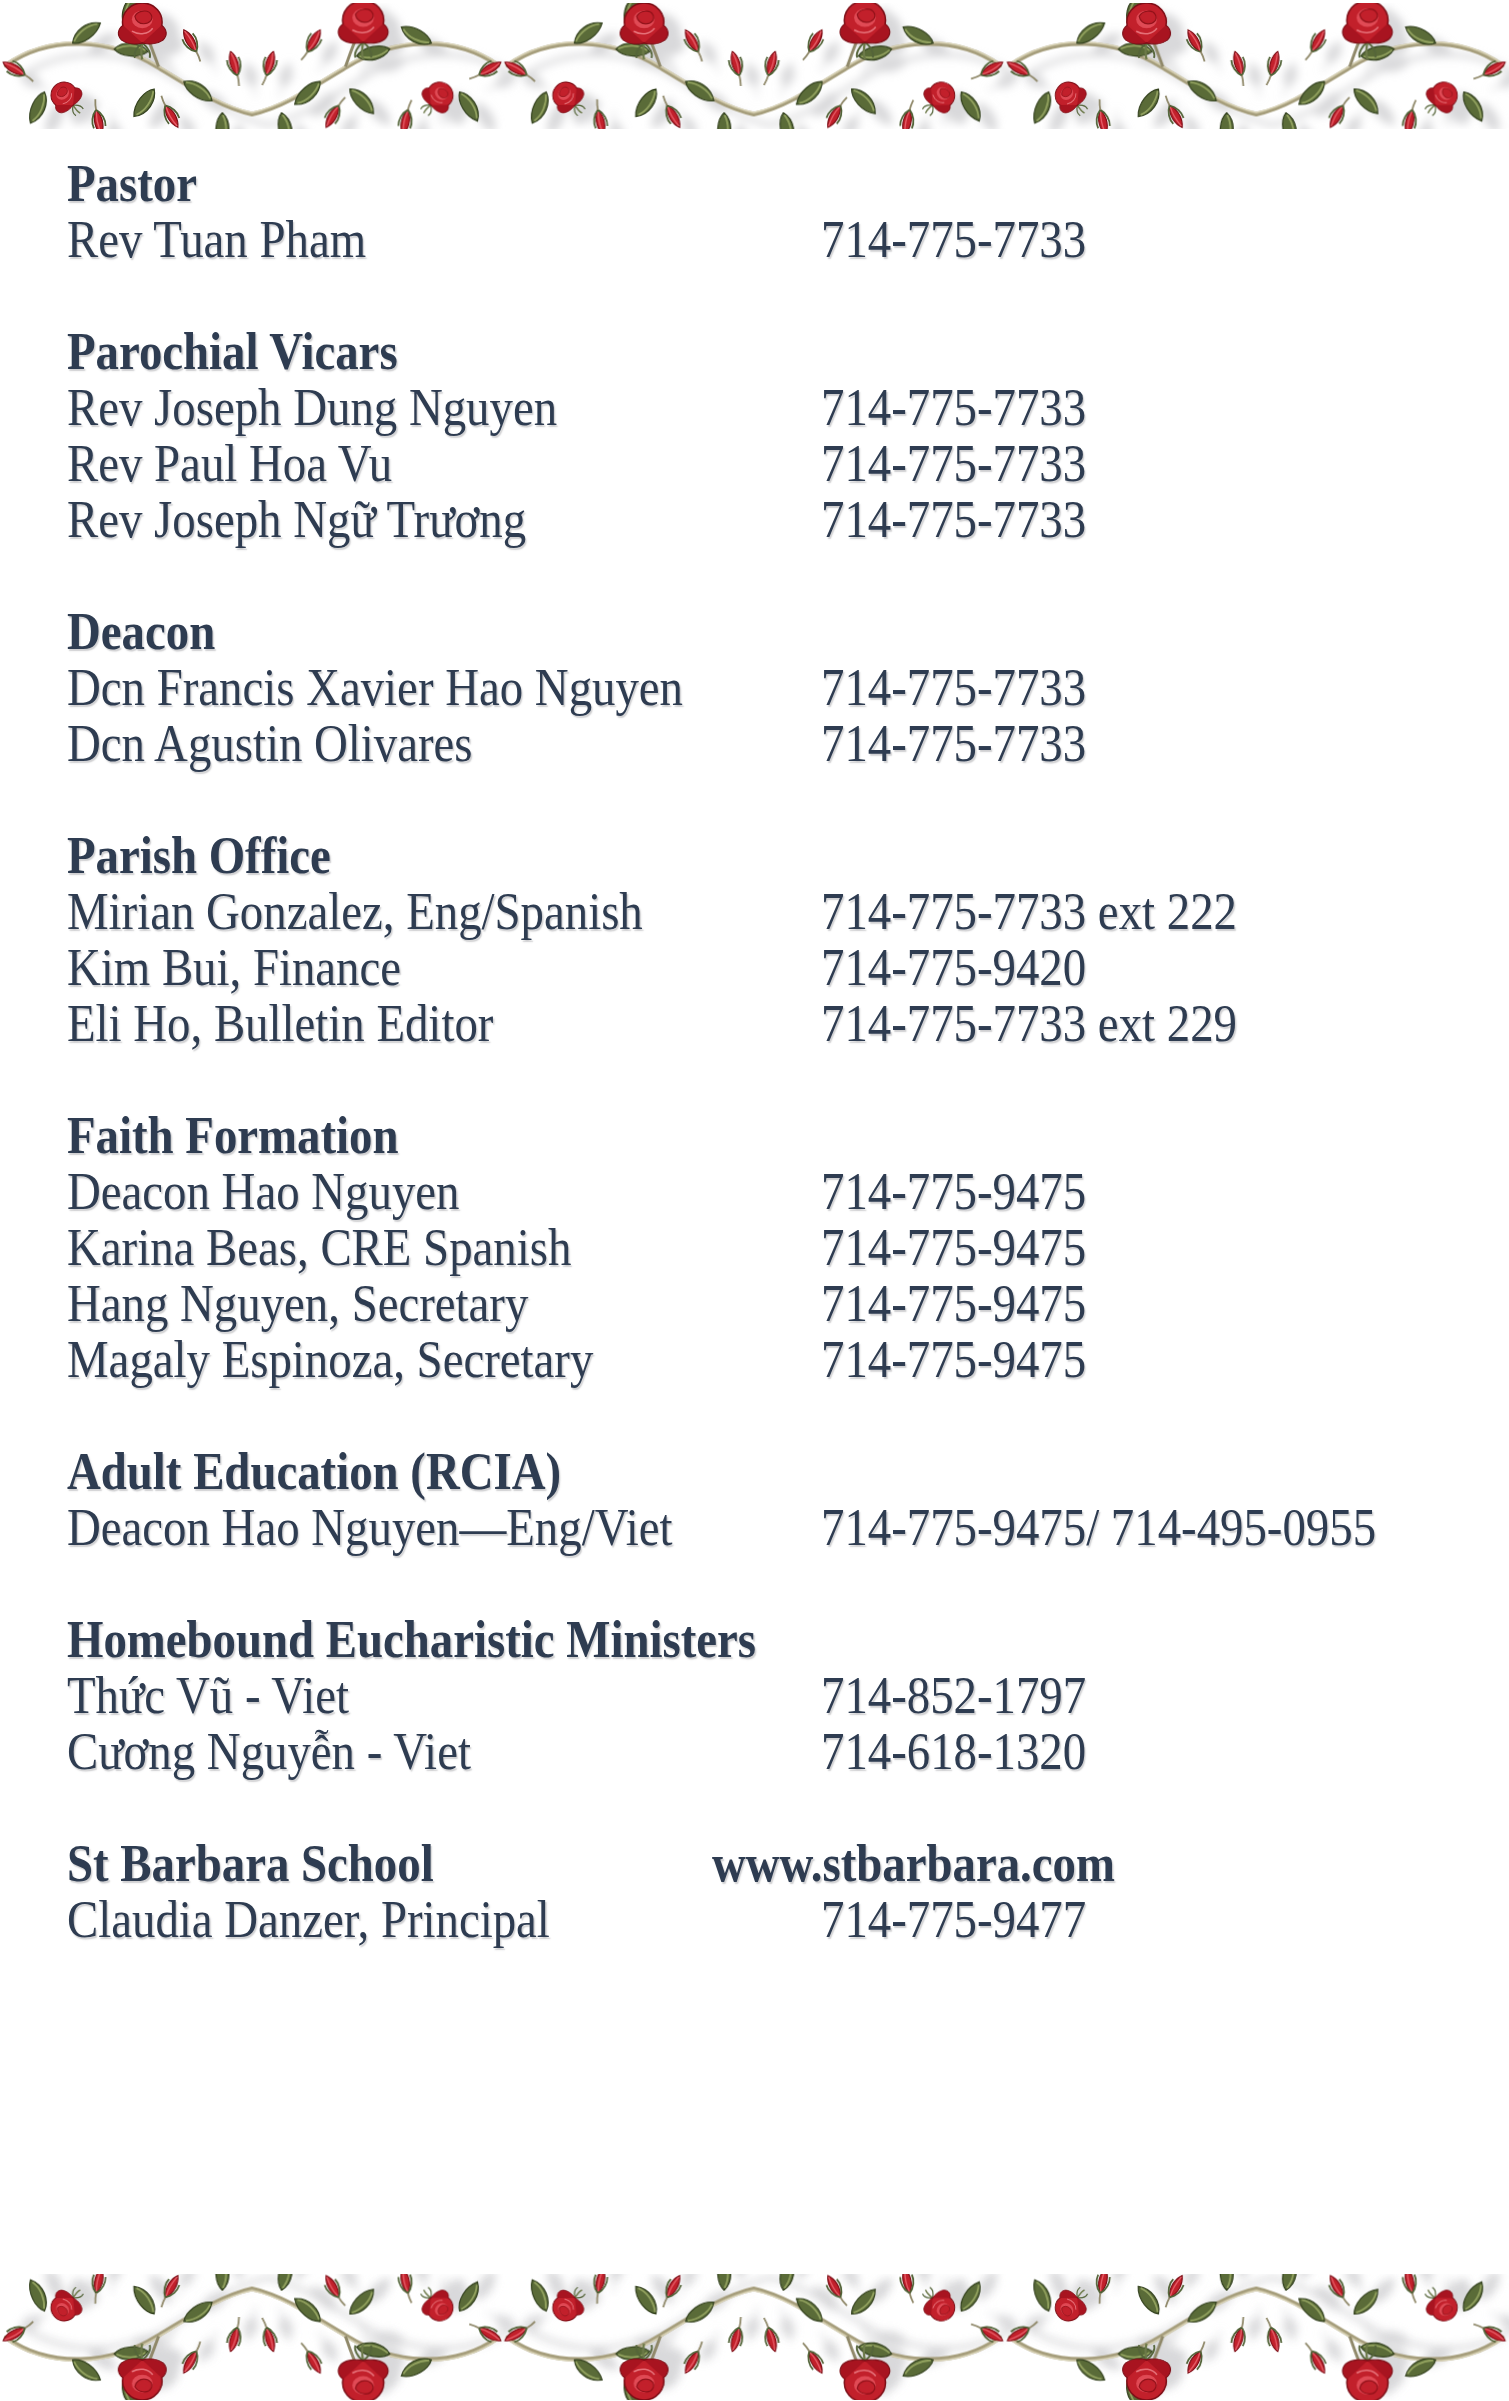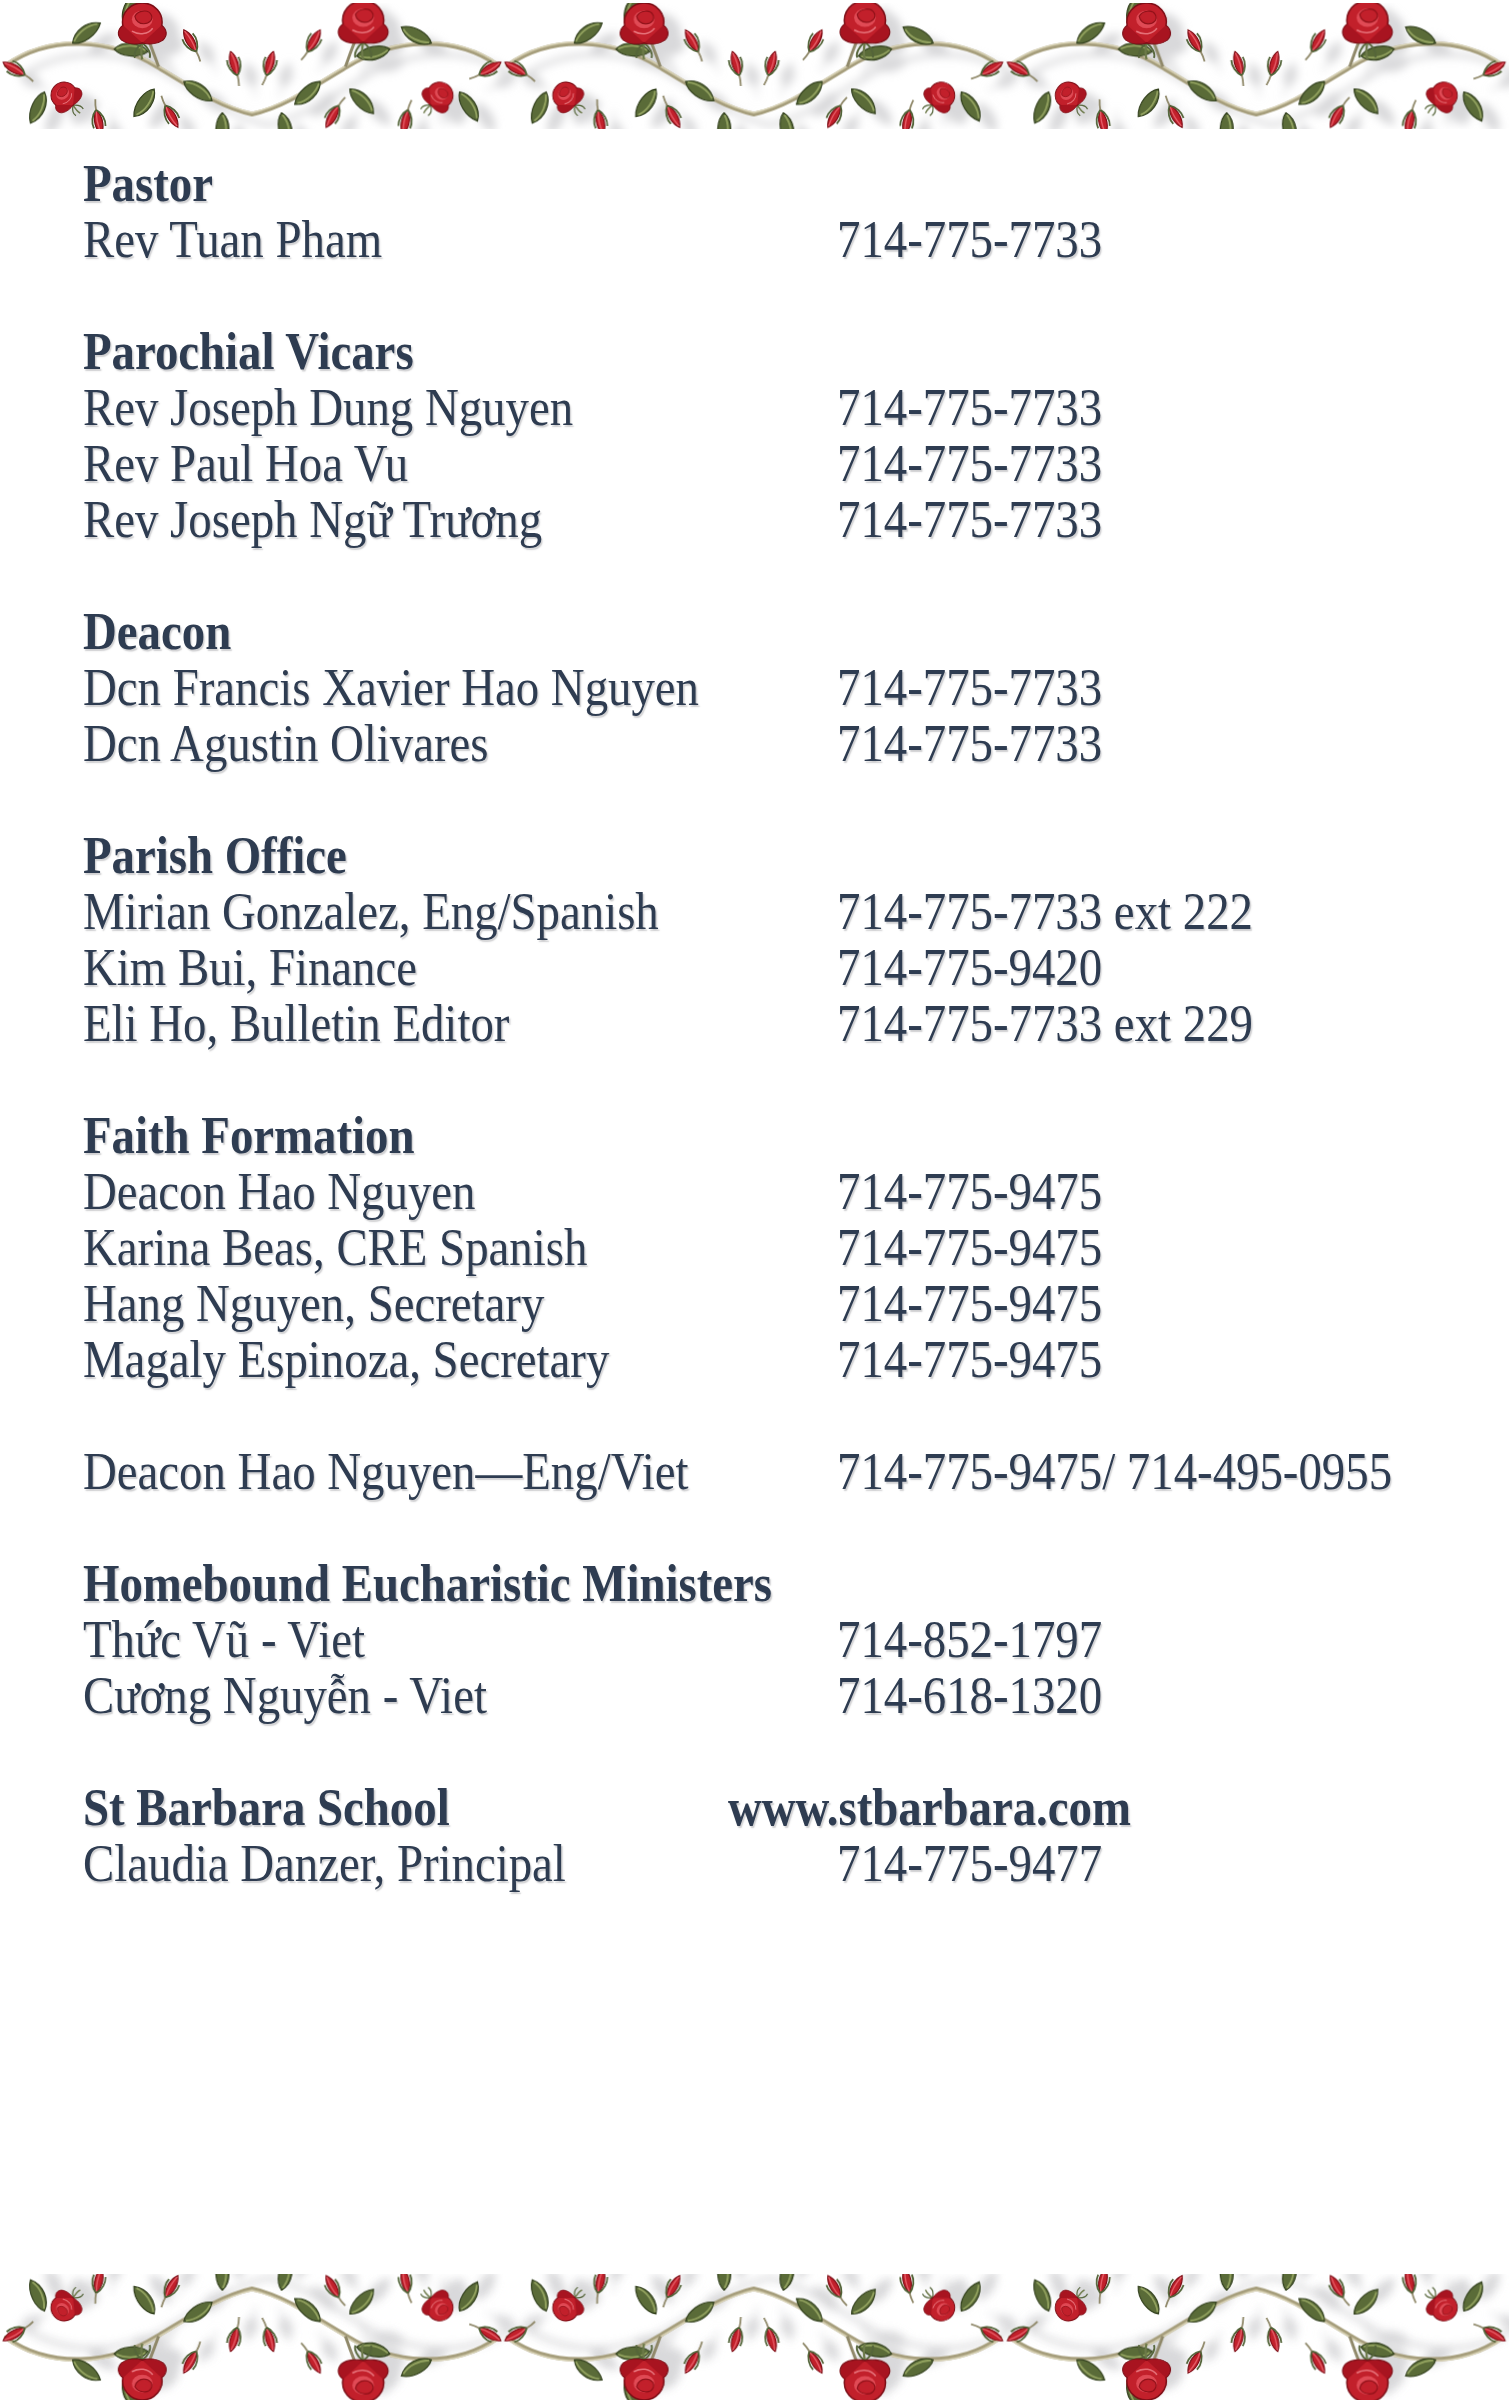--- a/index.html
+++ b/index.html
@@ -5,21 +5,21 @@
   html,body{margin:0;padding:0;}
   body{
     width:1509px;height:2401px;position:relative;overflow:hidden;
     background:#ffffff;
     font-family:"Liberation Serif","DejaVu Serif",serif;
   }
   .border{position:absolute;left:0;width:1509px;height:126px;}
   .border.top{top:3px;}
   .border.bottom{top:2274px;}
   .doc{position:absolute;top:156px;left:0;width:1509px;}
-  .line{position:relative;height:56px;line-height:56px;white-space:pre;margin-left:16px;}
+  .line{position:relative;height:56px;line-height:56px;white-space:pre;}
   .txt{
     display:inline-block;
     transform:scaleX(0.9);transform-origin:0 50%;
     font-size:52px;color:#2e3c51;
     text-shadow:1.5px 2.2px 1.5px rgba(115,115,120,0.35);
     white-space:pre;
   }
   .name{margin-left:67px;}
   .name.indent{margin-left:98px;}
   .phone{position:absolute;left:821px;top:0;}
@@ -117,20 +117,21 @@
     <div class="line"><span class="txt name">Mirian Gonzalez, Eng/Spanish</span><span class="txt phone">714-775-7733 ext 222</span></div>
     <div class="line"><span class="txt name">Kim Bui, Finance</span><span class="txt phone">714-775-9420</span></div>
     <div class="line"><span class="txt name">Eli Ho, Bulletin Editor</span><span class="txt phone">714-775-7733 ext 229</span></div>
     <div class="line blank"></div>
     <div class="line"><span class="txt heading name">Faith Formation</span></div>
     <div class="line"><span class="txt name">Deacon Hao Nguyen</span><span class="txt phone">714-775-9475</span></div>
     <div class="line"><span class="txt name">Karina Beas, CRE Spanish</span><span class="txt phone">714-775-9475</span></div>
     <div class="line"><span class="txt name">Hang Nguyen, Secretary</span><span class="txt phone">714-775-9475</span></div>
     <div class="line"><span class="txt name">Magaly Espinoza, Secretary</span><span class="txt phone">714-775-9475</span></div>
     <div class="line blank"></div>
+    <div class="line"><span class="txt heading name">Adult Education (RCIA)</span></div>
     <div class="line"><span class="txt name">Deacon Hao Nguyen—Eng/Viet</span><span class="txt phone">714-775-9475/ 714-495-0955</span></div>
     <div class="line blank"></div>
     <div class="line"><span class="txt heading name">Homebound Eucharistic Ministers</span></div>
     <div class="line"><span class="txt name">Thức Vũ - Viet</span><span class="txt phone">714-852-1797</span></div>
     <div class="line"><span class="txt name">Cương Nguyễn - Viet</span><span class="txt phone">714-618-1320</span></div>
     <div class="line blank"></div>
     <div class="line"><span class="txt heading name">St Barbara School</span><span class="txt website">www.stbarbara.com</span></div>
     <div class="line"><span class="txt name">Claudia Danzer, Principal</span><span class="txt phone">714-775-9477</span></div>
   </div>
 

